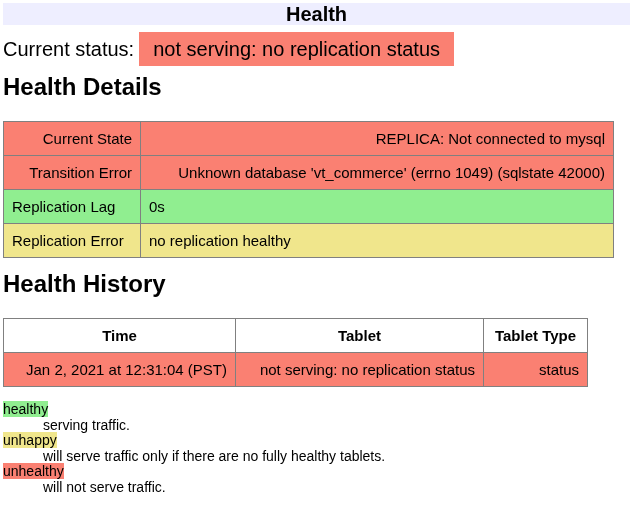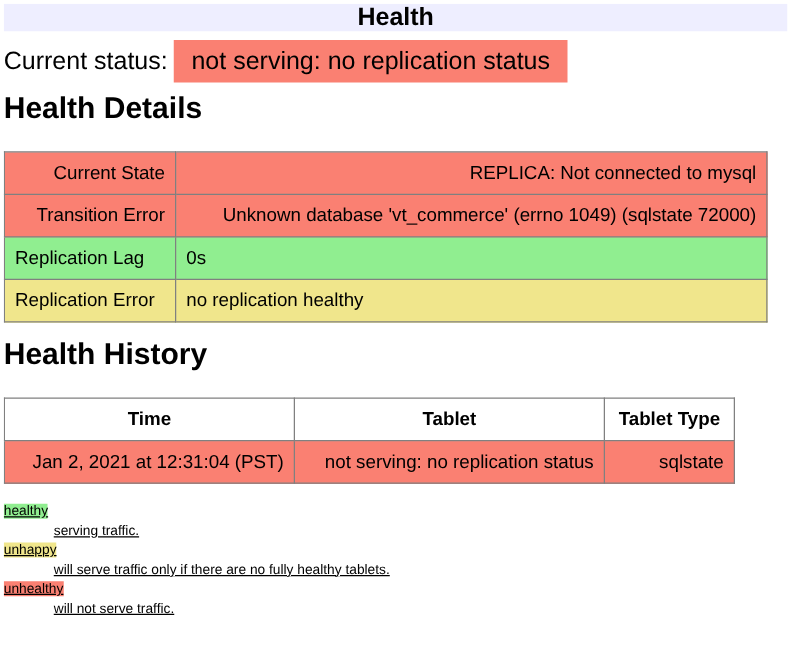--- a/index.html
+++ b/index.html
@@ -61,24 +61,23 @@
   }
 
   .details-table { width: 611px; }
   .details-table td.label-cell { width: 137px; }
 
   .time-col   { width: 232px; }
   .status-col { width: 248px; }
   .type-col   { width: 104px; }
 
   dl.legend {
-    font-size: 11px;
+    font-size: 14px;
     line-height: 15.5px;
     margin: 15px 0 0 0;
-    text-decoration: underline;
   }
   dl.legend dt { margin: 0; }
   dl.legend dd { margin: 0 0 0 40px; }
 </style>
 </head>
 <body>
 
 <div class="header-bar">
   <span>Health</span>
 </div>
@@ -90,21 +89,21 @@
 <h2>Health Details</h2>
 
 <table class="details-table">
   <tbody>
     <tr class="unhealthy">
       <td class="label-cell">Current State</td>
       <td>REPLICA: Not connected to mysql</td>
     </tr>
     <tr class="unhealthy">
       <td class="label-cell">Transition Error</td>
-      <td>Unknown database 'vt_commerce' (errno 1049) (sqlstate 72000)</td>
+      <td>Unknown database 'vt_commerce' (errno 1049) (sqlstate 42000)</td>
     </tr>
     <tr class="healthy">
       <td class="label-cell">Replication Lag</td>
       <td>0s</td>
     </tr>
     <tr class="unhappy">
       <td class="label-cell">Replication Error</td>
       <td>no replication healthy</td>
     </tr>
   </tbody>
@@ -115,21 +114,21 @@
 <table class="history-table">
   <tbody>
     <tr>
       <th class="time-col">Time</th>
       <th class="status-col">Tablet</th>
       <th class="type-col">Tablet Type</th>
     </tr>
     <tr class="unhealthy">
       <td>Jan 2, 2021 at 12:31:04 (PST)</td>
       <td>not serving: no replication status</td>
-      <td>sqlstate</td>
+      <td>status</td>
     </tr>
   </tbody>
 </table>
 
 <dl class="legend">
   <dt>
     <span class="legend-term healthy">healthy</span>
   </dt>
   <dd>serving traffic.</dd>
   <dt>

